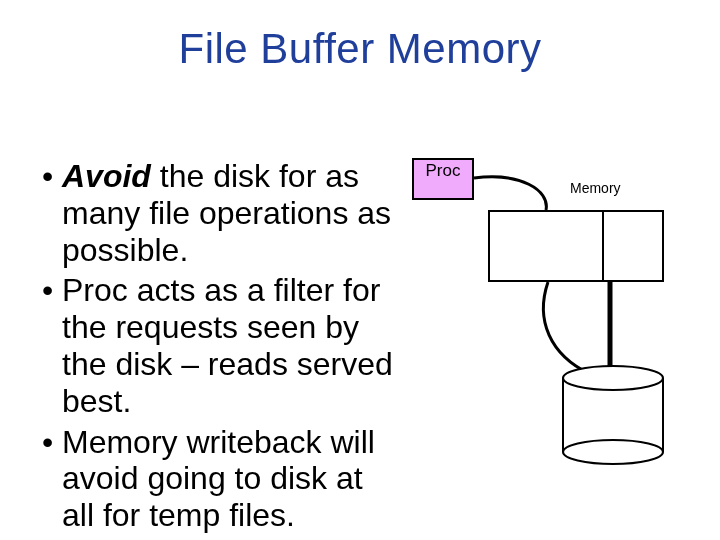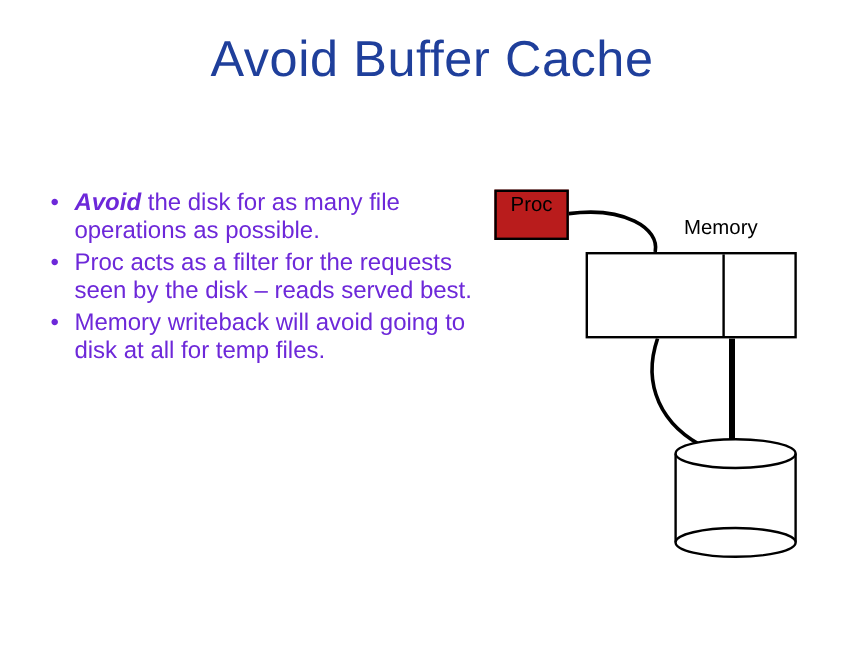--- a/index.html
+++ b/index.html
@@ -24,22 +24,22 @@
     text-align: center;
     font-size: 42px;
     color: #1f3f9b;
     letter-spacing: 0.5px;
   }
   .body-text {
     position: absolute;
     left: 40px;
     top: 158px;
     width: 360px;
-    font-size: 20px;
-    color: #6d28d9;
+    font-size: 32px;
+    color: #000000;
     line-height: 1.15;
   }
   .body-text ul {
     list-style: none;
     margin: 0;
     padding: 0;
   }
   .body-text li {
     position: relative;
     padding-left: 22px;
@@ -63,34 +63,34 @@
     width: 280px;
     height: 340px;
   }
   .proc-box {
     position: absolute;
     left: 12px;
     top: 8px;
     width: 62px;
     height: 42px;
     border: 2px solid #000;
-    background: #b91c1c;
+    background: #f0abfc;
     font-family: Arial, sans-serif;
     font-size: 17px;
     text-align: center;
     padding-top: 0;
     box-sizing: border-box;
     line-height: 22px;
   }
   .mem-label {
     position: absolute;
     left: 170px;
     top: 30px;
     font-family: Arial, sans-serif;
-    font-size: 17px;
+    font-size: 14px;
   }
   .mem-box {
     position: absolute;
     left: 88px;
     top: 60px;
     width: 176px;
     height: 72px;
     border: 2px solid #000;
     background: #fff;
     box-sizing: border-box;
@@ -119,21 +119,21 @@
     top: 0;
     width: 280px;
     height: 340px;
   }
 </style>
 </head>
 <body>
 
 <div class="slide">
 
-  <div class="title">Avoid Buffer Cache</div>
+  <div class="title">File Buffer Memory</div>
 
   <div class="body-text">
     <ul>
       <li><span class="avoid">Avoid</span><span> the disk for as many file operations as possible.</span></li>
       <li>Proc acts as a filter for the requests seen by the disk – reads served best.</li>
       <li>Memory writeback will avoid going to disk at all for temp files.</li>
     </ul>
   </div>
 
   <div class="diagram">

